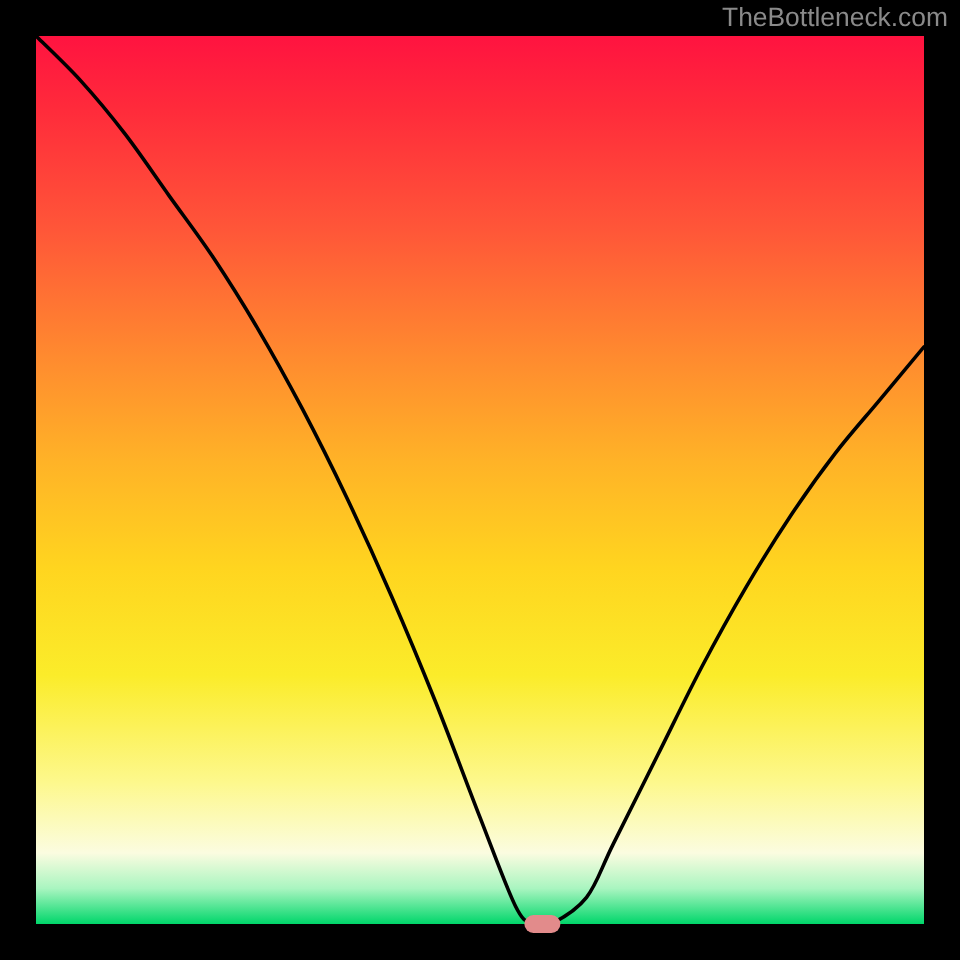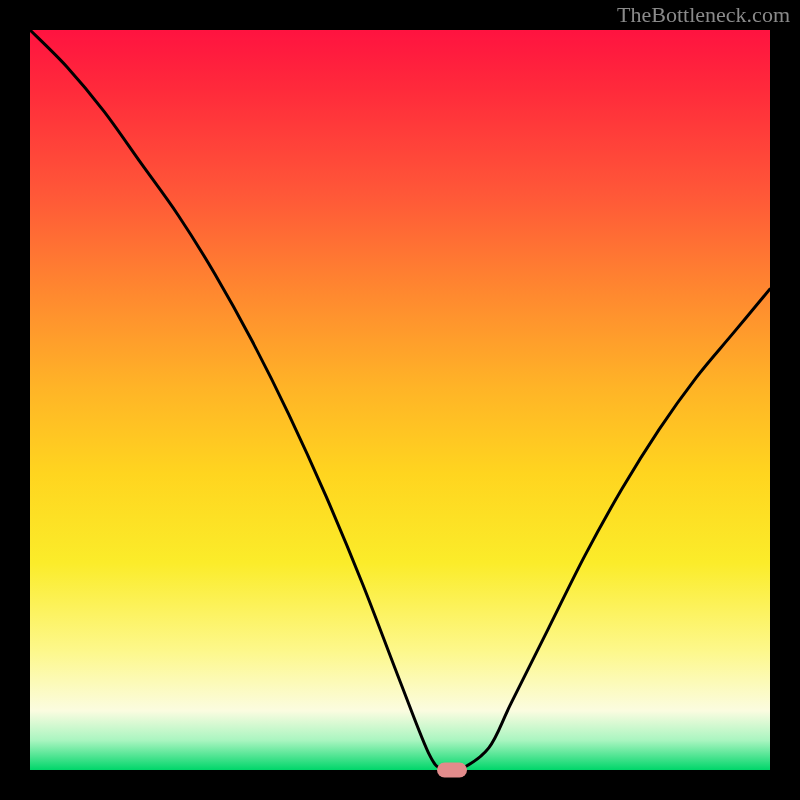--- a/index.html
+++ b/index.html
@@ -8,21 +8,20 @@
     width: 800px;
     height: 800px;
     background: #000;
     font-family: Arial, Helvetica, sans-serif;
   }
   .frame {
     position: relative;
     width: 800px;
     height: 692px;
     background: #000;
-    font-family: Liberation Serif, serif;
   }
   .attribution {
     position: absolute;
     top: 2px;
     right: 10px;
     color: #8a8a8a;
     font-size: 22px;
     font-weight: 500;
   }
   .plot-area {

